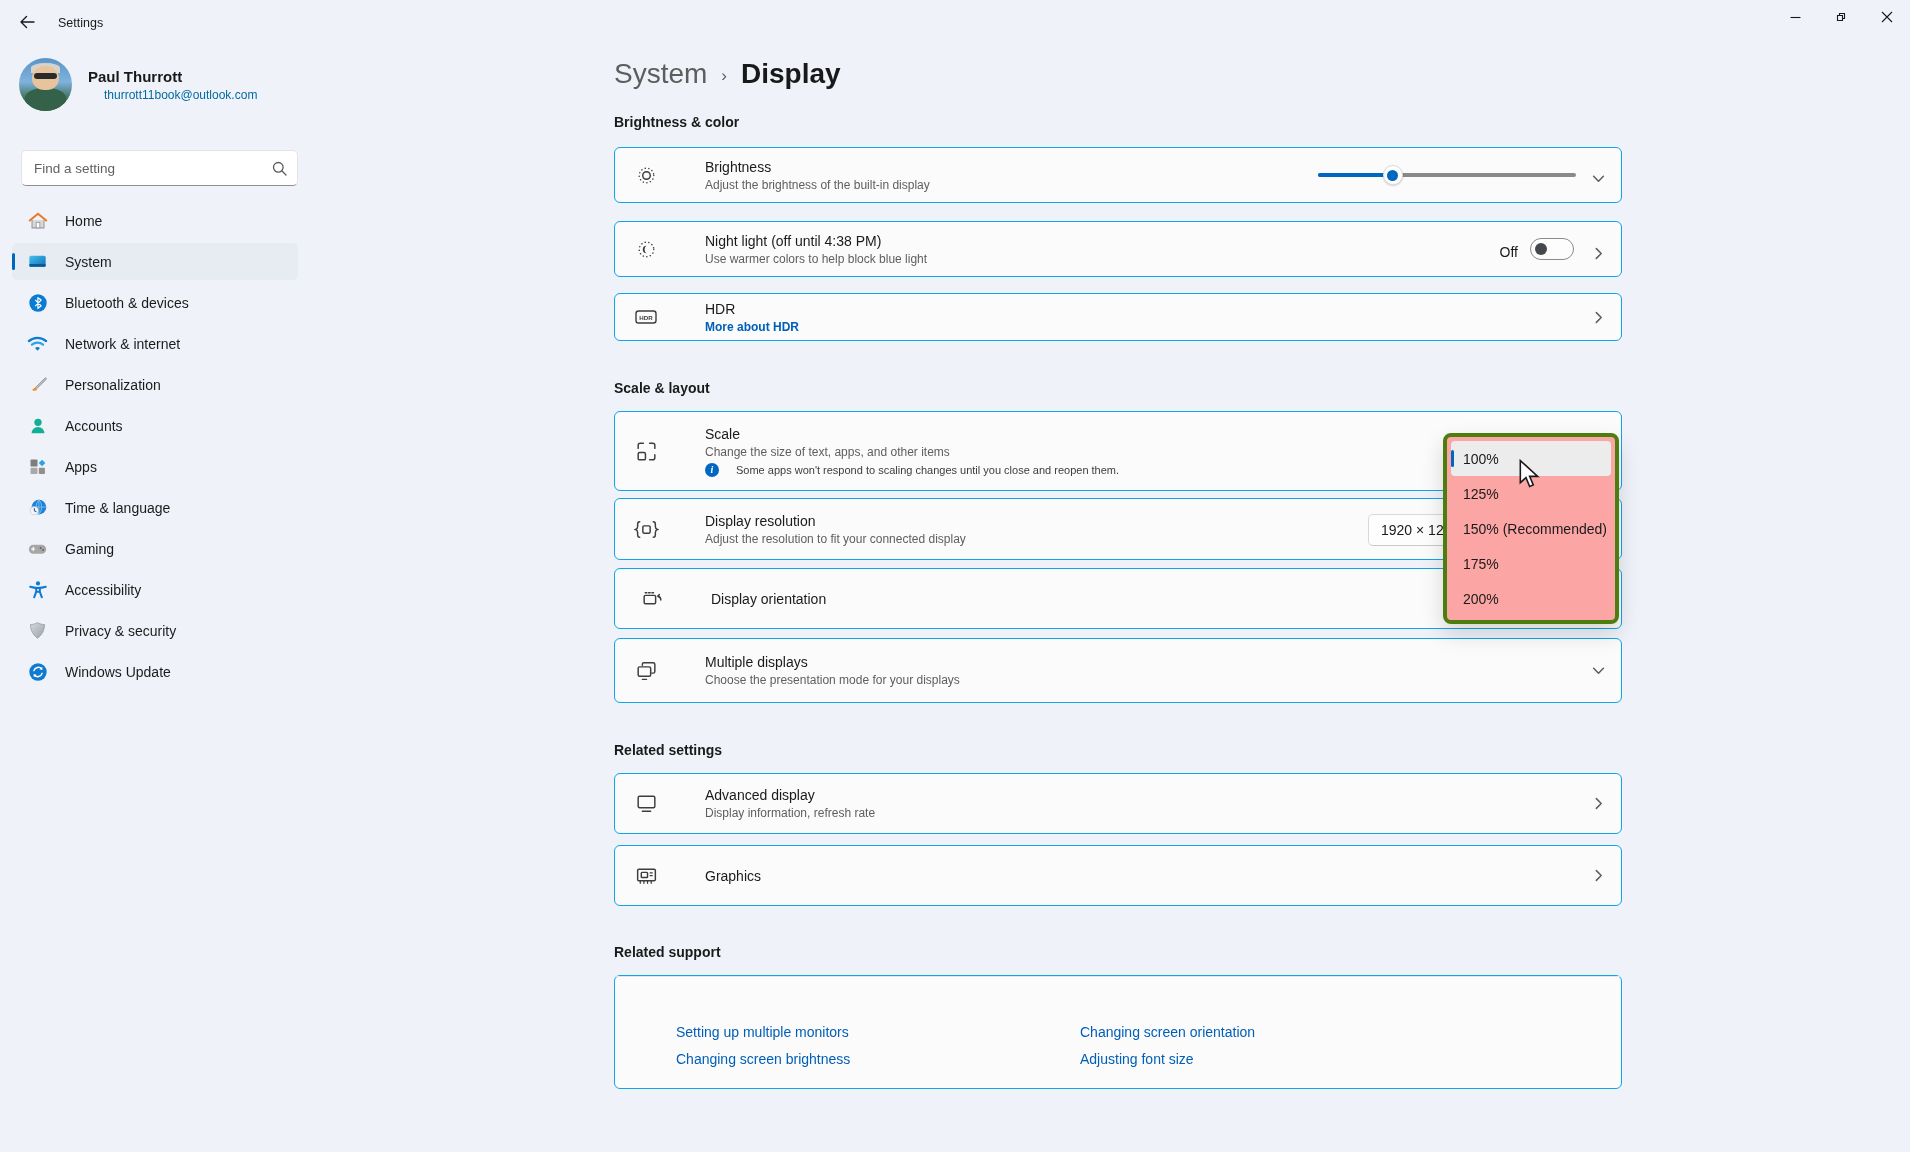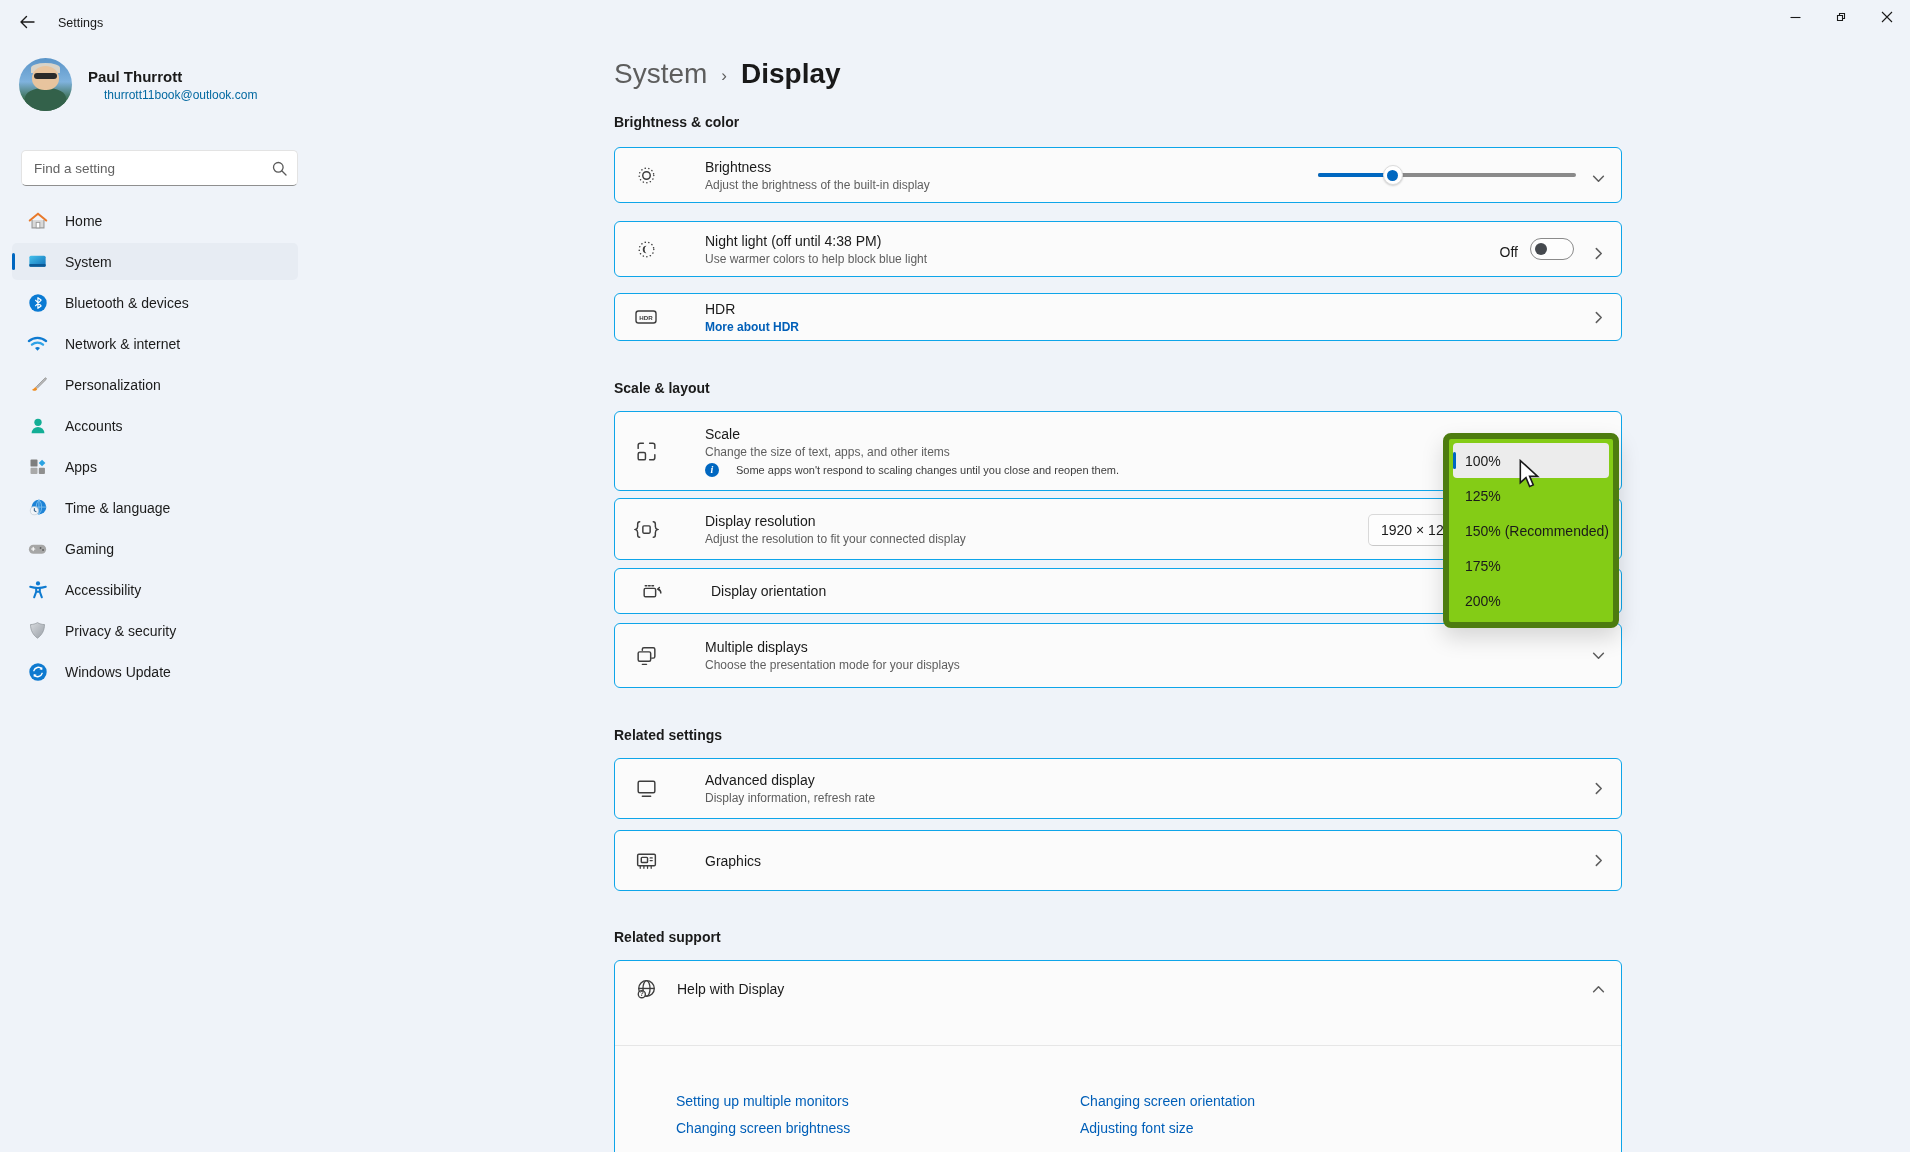--- a/index.html
+++ b/index.html
@@ -65,21 +65,21 @@
   .row-title { font-size:14px; color:#1a1a1a; }
   .row-sub { font-size:12px; color:#5e5e5e; }
   .row-link { font-size:12px; font-weight:700; color:var(--link); cursor:pointer; }
   .row-right { margin-left:auto; display:flex; align-items:flex-end; }
 
   .card-brightness { margin-top:15px; height:56px; }
   .card-nightlight { margin-top:18px; height:56px; }
   .card-hdr { margin-top:16px; height:48px; }
   .card-scale { margin-top:13px; height:80px; }
   .card-resolution { margin-top:7px; height:62px; position:relative; }
-  .card-orientation { margin-top:8px; height:46px;padding-left:24px; }
+  .card-orientation { margin-top:8px; height:61px;padding-left:24px; }
   .card-multidisp { margin-top:9px; height:65px; }
   .card-advdisp { margin-top:13px; height:61px; }
   .card-graphics { margin-top:11px; height:61px; }
 
   .card-help { margin-top:13px; flex-direction:column; align-items:stretch; padding:0; }
   .help-header { height:56px; display:flex; align-items:center; padding:0 16px 0 18px; }
   .help-divider { height:1px; background:#e6e6e6; }
   .help-links { display:grid; grid-template-columns:404px auto; row-gap:11px;
     padding:19px 0 21px 61px; justify-content:start; }
   .help-link { font-size:14px; color:var(--link); cursor:pointer; }
@@ -106,21 +106,21 @@
     font-family:"Liberation Serif",serif; font-style:italic; }
   .note-text { font-size:11px; color:#3c3c3c;margin-left:10px; }
 
   
   .res-select { position:absolute; left:753px; top:15px; width:200px; height:32px;
     background:#fdfdfd; border:1px solid #d9d9d9; border-bottom-color:#c8c8c8; border-radius:5px;
     display:flex; align-items:center; padding-left:12px; font-size:14px; color:#1a1a1a; }
 
   
   .flyout { position:absolute; left:1443px; top:433px; width:176px; z-index:20;
-    background:#84cc16; border:6px solid #4d7c0f; border-radius:8px; padding:4px;
+    background:#fca5a5; border:4px solid #4d7c0f; border-radius:8px; padding:4px;
     box-shadow:0 10px 22px rgba(0,0,0,.15); }
   .fly-item { position:relative; height:35px; border-radius:4px; display:flex; align-items:center;
     padding-left:12px; font-size:14px; color:#1a1a1a; }
   .fly-item.selected { background:#ececec; }
   .fly-item.selected::before { content:""; position:absolute; left:0; top:9px; width:3px; height:17px;
     border-radius:2px; background:var(--accent); }
 
   
   .cursor { position:absolute; left:1516px; top:459px; z-index:30; }
 
@@ -506,37 +506,20 @@
     <div class="row-right">
       <svg width="13" height="13" viewBox="0 0 12 12">
         <path d="M4 1.5 8.5 6 4 10.5" fill="none" stroke="#5d5d5d" stroke-width="1.4" stroke-linecap="round" stroke-linejoin="round"></path>
       </svg>
     </div>
   </div>
 
   <div class="sec-label lab-4">Related support</div>
 
   <div class="card card-help">
-    <div class="help-header">
-      <span class="row-ico">
-        <svg width="25" height="25" viewBox="0 0 24 24" fill="none" stroke="#3d3d3d" stroke-width="1.3">
-          <circle cx="12" cy="11" r="7.5"></circle>
-          <ellipse cx="12" cy="11" rx="3.4" ry="7.5"></ellipse>
-          <path d="M4.8 11h14.4"></path>
-          <circle cx="7.5" cy="16.5" r="3.4" fill="#fbfbfb"></circle>
-          <text x="7.5" y="18.7" font-size="6.5" font-weight="bold" text-anchor="middle" fill="#3d3d3d" stroke="none" font-family="Liberation Sans,sans-serif">?</text>
-        </svg>
-      </span>
-      <div class="row-title">Help with Display</div>
-      <div class="row-right">
-        <svg width="13" height="13" viewBox="0 0 12 12">
-          <path d="M1.5 8 6 3.5 10.5 8" fill="none" stroke="#5d5d5d" stroke-width="1.4" stroke-linecap="round" stroke-linejoin="round"></path>
-        </svg>
-      </div>
-    </div>
     <div class="help-divider"></div>
     <div class="help-links">
       <span class="help-link">Setting up multiple monitors</span>
       <span class="help-link">Changing screen orientation</span>
       <span class="help-link">Changing screen brightness</span>
       <span class="help-link">Adjusting font size</span>
     </div>
   </div>
 
 </div>

